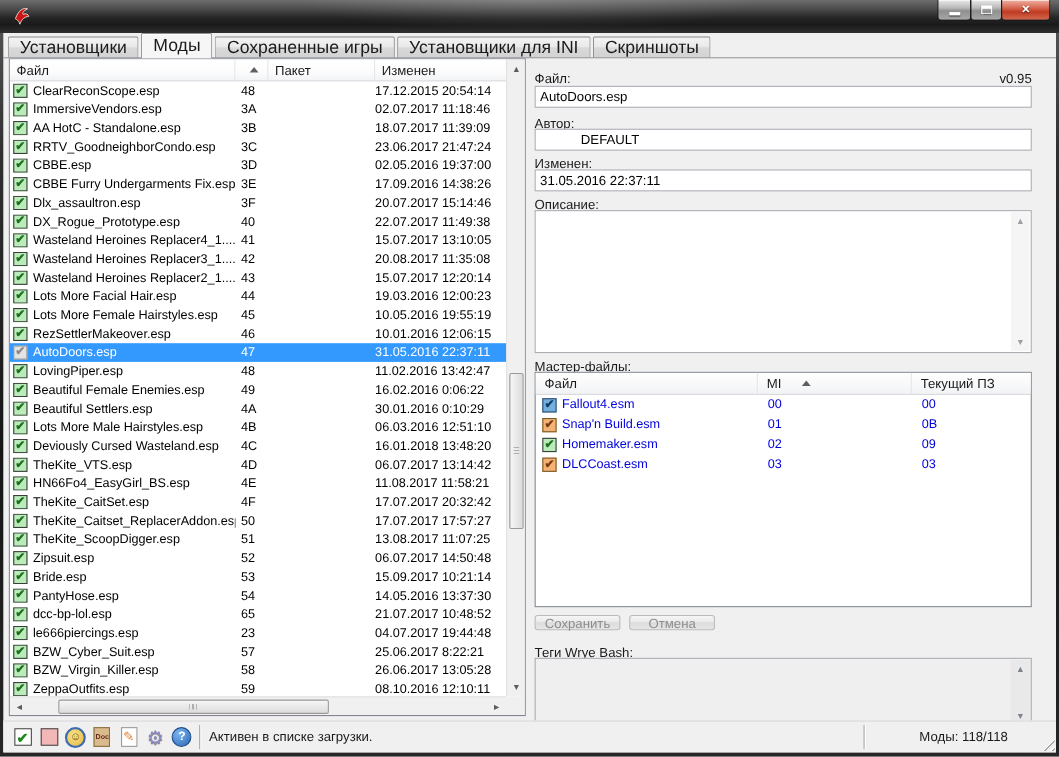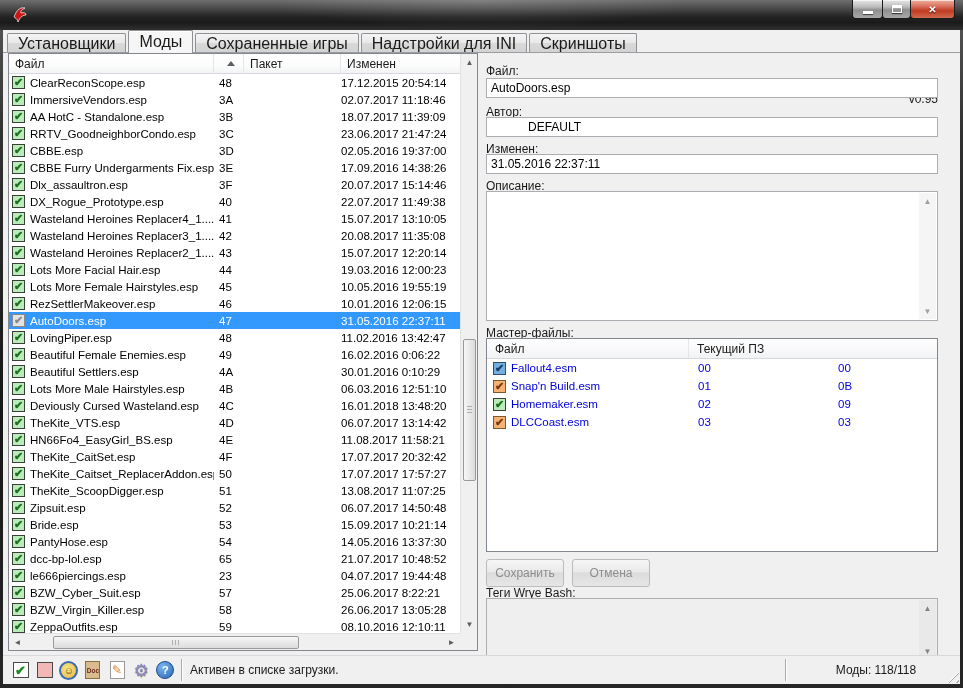--- a/index.html
+++ b/index.html
@@ -67,38 +67,38 @@
   .hthumb { position:absolute; top:2px; height:13px; border:1px solid #9a9a9a; border-radius:2px;
     background:linear-gradient(180deg,#f6f6f6,#dcdcdc); }
   .grip-v { position:absolute; left:3px; right:3px; top:50%; height:7px; margin-top:-4px;
     background:repeating-linear-gradient(180deg,#aeaeae 0 1px,transparent 1px 3px); }
   .grip-h { position:absolute; top:3px; bottom:3px; left:50%; width:7px; margin-left:-4px;
     background:repeating-linear-gradient(90deg,#aeaeae 0 1px,transparent 1px 3px); }
   .corner { position:absolute; right:0; bottom:0; width:17px; height:17px; background:#f0f0f0; }
   
   .details { position:absolute; left:481px; top:34px; width:464px; height:599px; font-size:12px; color:#1a1a1a; }
   .dlabel { position:absolute; left:2px; }
-  .version { position:absolute; right:10px; top:0;margin-top:28px; }
+  .version { position:absolute; right:10px; top:0; }
   .dinput { position:absolute; left:2px; right:10px; height:20px; border:1px solid #abadb3;
     background:#fff; font-family:"Liberation Sans",sans-serif; font-size:12px; padding:0 4px; color:#000; }
   .descbox { position:absolute; left:2px; right:10px; top:127px; height:130px; border:1px solid #abadb3; background:#fff; }
   .scrollstrip { position:absolute; top:1px; bottom:1px; right:1px; width:17px; background:#f5f5f5; }
   .ss-up,.ss-dn { position:absolute; left:0; width:17px; height:16px; display:flex; align-items:center; justify-content:center; color:#9aa0a6; font-size:8px; }
   .ss-up{top:0;} .ss-dn{bottom:0;}
   .masters { position:absolute; left:2px; right:10px; top:274px; height:214px; border:1px solid #82878f; background:#fff; }
   .m-header { height:20px; display:flex; background:linear-gradient(180deg,#ffffff,#f2f3f5);
     border-bottom:1px solid #d5d8dd; }
   .m-hcell { padding:3px 0 0 8px; border-right:1px solid #e4e6ea; position:relative; }
   .mh-file { width:202px; } .mh-mi { width:140px; } .mh-cur { flex:1; border-right:none; }
   .mh-mi .sort-up { right:auto; left:40px; }
   .m-row { height:18px; display:flex; align-items:center; color:#0000dc; font-size:11.5px; }
   .m-name { width:202px; display:flex; align-items:center; padding-left:3px; }
   .m-mi { width:140px; padding-left:9px; } .m-cur { flex:1; padding-left:9px; }
   .btnrow { position:absolute; left:2px; top:495px; display:flex; gap:8px; }
-  .btn { width:78px; height:28px; border:1px solid #b8bcbf; border-radius:3px;
+  .btn { width:78px; height:14px; border:1px solid #b8bcbf; border-radius:3px;
     background:linear-gradient(180deg,#f6f6f6,#eaeaea 45%,#dcdcdc 50%,#e6e6e6); color:#8d8d8d;
     font-family:"Liberation Sans",sans-serif; font-size:12px; }
   .tagsbox { position:absolute; left:2px; right:10px; top:534px; height:63px; border:1px solid #abadb3; background:#efefef; }
   
   .statusbar { position:absolute; left:0; right:0; bottom:0; height:29px; background:#f0f0f0;
     border-top:1px solid #d9d9d9; display:flex; align-items:center; font-size:12px; color:#1a1a1a; }
   .sb-sep { width:1px; height:22px; background:#a8aaad; box-shadow:1px 0 0 #fff; margin:0 6px; }
   .sb-icons { display:flex; align-items:center; gap:5px; padding-left:8px; width:172px; }
   .sb-msg { flex:1; padding-left:2px; }
   .sb-mods { width:168px; text-align:center; }
@@ -143,21 +143,21 @@
         </div>
     </div>
   </div>
 
   <div class="client">
 
     <div class="tabbar">
       <div class="tab">Установщики</div>
       <div class="tab active">Моды</div>
       <div class="tab">Сохраненные игры</div>
-      <div class="tab">Надстройки для INI</div>
+      <div class="tab">Установщики для INI</div>
       <div class="tab">Скриншоты</div>
     </div>
     <div class="page-top-line"></div>
 
     <div class="modlist">
       <div class="list-header">
         <div class="hcell hc-file">Файл</div>
         <div class="hcell hc-order">
             <div class="sort-up"></div>
           </div>
@@ -492,20 +492,21 @@
       <div class="descbox">
         <div class="scrollstrip">
           <div class="ss-up">▲</div>
           <div class="ss-dn">▼</div>
         </div>
       </div>
       <div class="dlabel" style="top:262px">Мастер-файлы:</div>
       <div class="masters">
         <div class="m-header">
           <div class="m-hcell mh-file">Файл</div>
+          <div class="m-hcell mh-mi"><span>MI</span><div class="sort-up"></div></div>
           <div class="m-hcell mh-cur">Текущий ПЗ</div>
         </div>
         <div>
             <div class="m-row">
               <span class="m-name">
                 <span class="cb cb-blue">✔</span>
                 <span class="">Fallout4.esm</span>
               </span>
               <span class="m-mi">00</span>
               <span class="m-cur">00</span>

